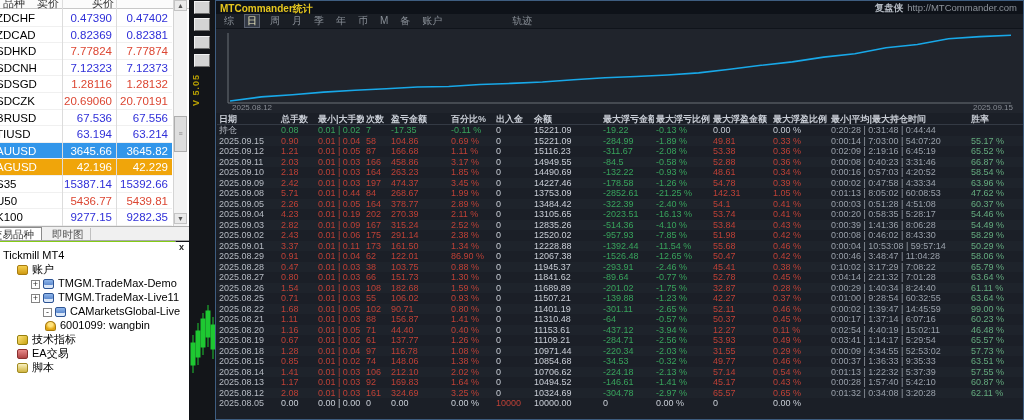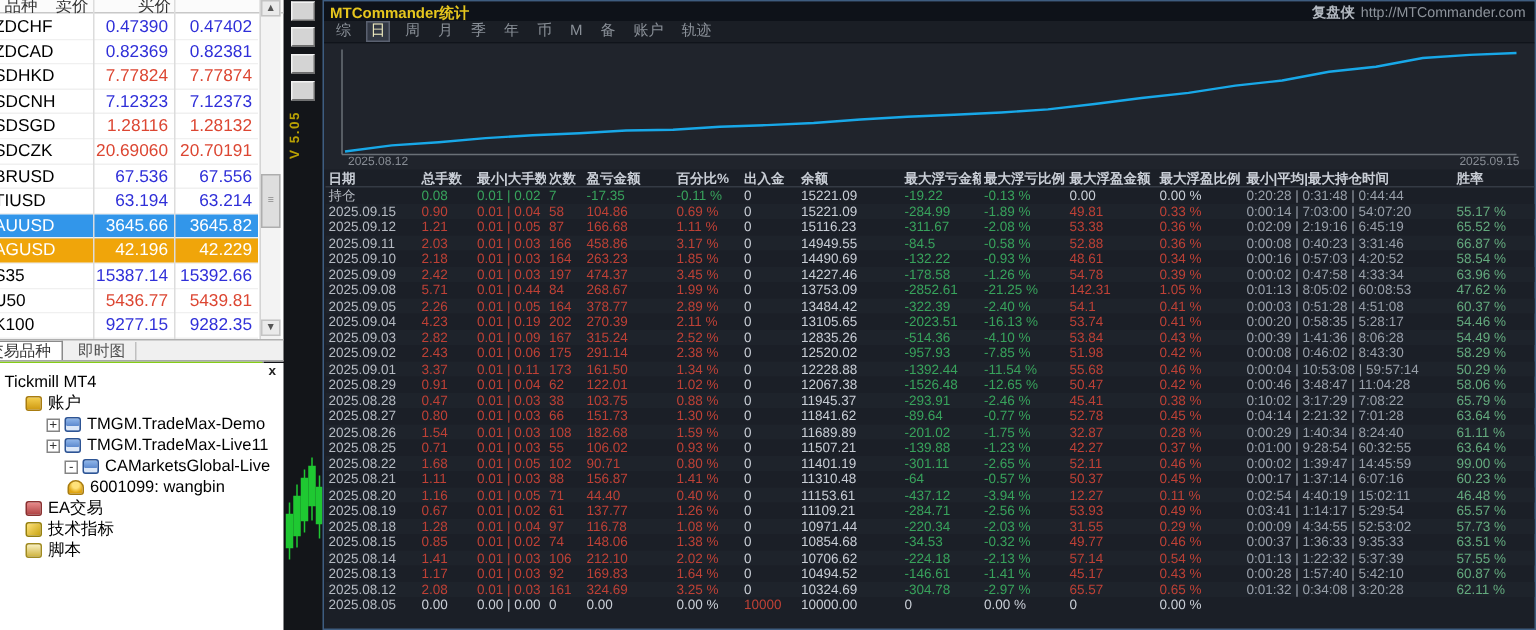--- a/index.html
+++ b/index.html
@@ -54,21 +54,21 @@
 
   
   .stats { position:absolute; left:215px; top:0; width:809px; height:420px; background:#1b1f27; border:1px solid #3e5d80; overflow:hidden; }
   .stats-titlebar { position:relative; height:13px; background:#0e1219; }
   .stats-title { position:absolute; left:4px; top:1px; color:#e6c61e; font-size:10px; font-weight:bold; }
   .stats-brand { position:absolute; right:6px; top:1px; font-size:9.5px; color:#8d939b; }
   .stats-brand b { color:#b2b8c0; font-weight:bold; margin-right:4px; }
   .stats-toolbar { position:relative; height:15px; background:#1a1e25; border-bottom:1px solid #10141b; padding-left:6px; display:flex; align-items:center; gap:8px; }
   .stab { color:#8a9098; font-size:10px; padding:0 2px; line-height:12px; cursor:default; }
   .stab.active { color:#f2eec2; background:#323844; border:1px solid #5a6170; }
-  .stab.far { }
+  .stab.far { margin-left:58px; }
 
   .chart-area { position:relative; height:84px; background:#20242c; }
   .chart-area svg { position:absolute; left:0; top:0; }
   .ax-label { position:absolute; bottom:1px; font-size:8px; color:#888d95; }
   .ax-label.start { left:16px; }
   .ax-label.end { right:10px; }
 
   .stat-table { position:absolute; left:1px; top:113px; width:807px; }
   .trow { display:grid; grid-template-columns:62px 37px 48px 25px 60px 45px 38px 69px 53px 57px 60px 58px 140px 55px; height:10.5px; line-height:10.5px; font-size:9px; white-space:nowrap; }
   .thead { height:11px; line-height:11px; color:#c9ced6; font-weight:bold; border-bottom:1px solid #343a44; }
@@ -176,22 +176,22 @@
     </div>
     <div class="nav">
       <span class="nav-close">x</span>
       <div class="tree">
           <div class="tree-row" style="padding-left: 3px;"><span class="tlabel">Tickmill MT4</span></div>
           <div class="tree-row" style="padding-left: 17px;"><span class="ticon ic-accounts"></span><span class="tlabel">账户</span></div>
           <div class="tree-row" style="padding-left: 31px;"><span class="expander">+</span><span class="ticon ic-server"></span><span class="tlabel">TMGM.TradeMax-Demo</span></div>
           <div class="tree-row" style="padding-left: 31px;"><span class="expander">+</span><span class="ticon ic-server"></span><span class="tlabel">TMGM.TradeMax-Live11</span></div>
           <div class="tree-row" style="padding-left: 43px;"><span class="expander">-</span><span class="ticon ic-server"></span><span class="tlabel">CAMarketsGlobal-Live</span></div>
           <div class="tree-row" style="padding-left: 45px;"><span class="ticon ic-user"></span><span class="tlabel">6001099: wangbin</span></div>
+          <div class="tree-row" style="padding-left: 17px;"><span class="ticon ic-indicator"></span><span class="tlabel">技术指标</span></div>
           <div class="tree-row" style="padding-left: 17px;"><span class="ticon ic-ea"></span><span class="tlabel">EA交易</span></div>
-          <div class="tree-row" style="padding-left: 17px;"><span class="ticon ic-indicator"></span><span class="tlabel">技术指标</span></div>
           <div class="tree-row" style="padding-left: 17px;"><span class="ticon ic-script"></span><span class="tlabel">脚本</span></div>
         </div>
     </div>
   </div>
 
   <div class="strip">
     <div class="strip-btn" style="top:1px"></div>
     <div class="strip-btn" style="top:18px"></div>
     <div class="strip-btn" style="top:36px"></div>
     <div class="strip-btn" style="top:54px"></div>
@@ -448,21 +448,21 @@
             <span class="tcell c-red">0.46 %</span>
             <span class="tcell c-tim">0:00:04 | 10:53:08 | 59:57:14</span>
             <span class="tcell c-rate">50.29 %</span>
           </div>
           <div class="trow day">
             <span class="tcell c-dim">2025.08.29</span>
             <span class="tcell c-red">0.91</span>
             <span class="tcell c-red">0.01 | 0.04</span>
             <span class="tcell c-red">62</span>
             <span class="tcell c-red">122.01</span>
-            <span class="tcell c-red">1.02 %</span>
+            <span class="tcell c-red">86.90 %</span>
             <span class="tcell c-wht">0</span>
             <span class="tcell c-wht">12067.38</span>
             <span class="tcell c-grn">-1526.48</span>
             <span class="tcell c-grn">-12.65 %</span>
             <span class="tcell c-red">50.47</span>
             <span class="tcell c-red">0.42 %</span>
             <span class="tcell c-tim">0:00:46 | 3:48:47 | 11:04:28</span>
             <span class="tcell c-rate">58.06 %</span>
           </div>
           <div class="trow day alt">

